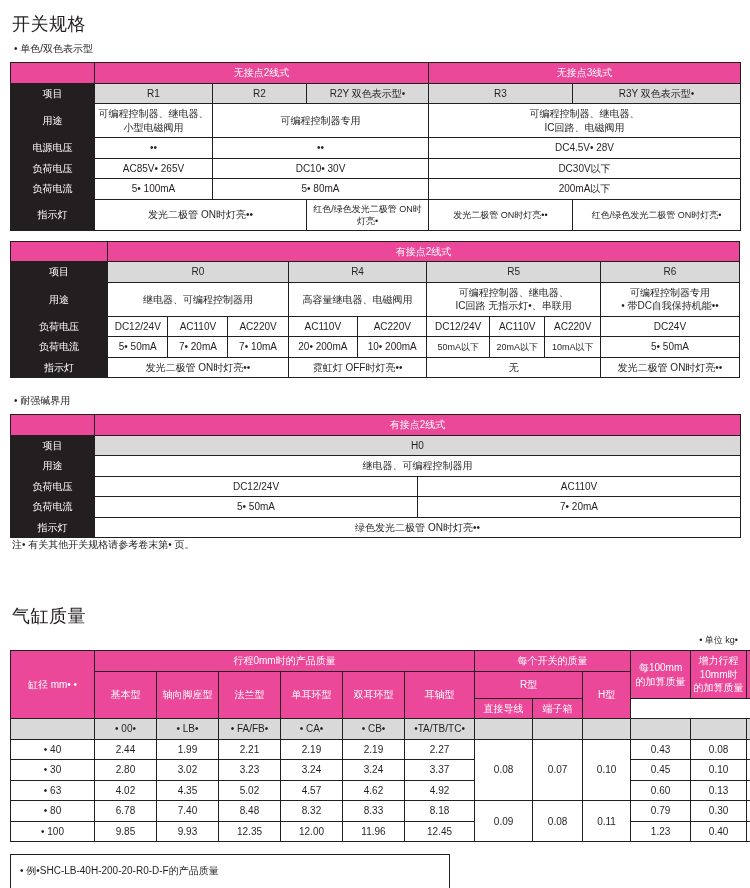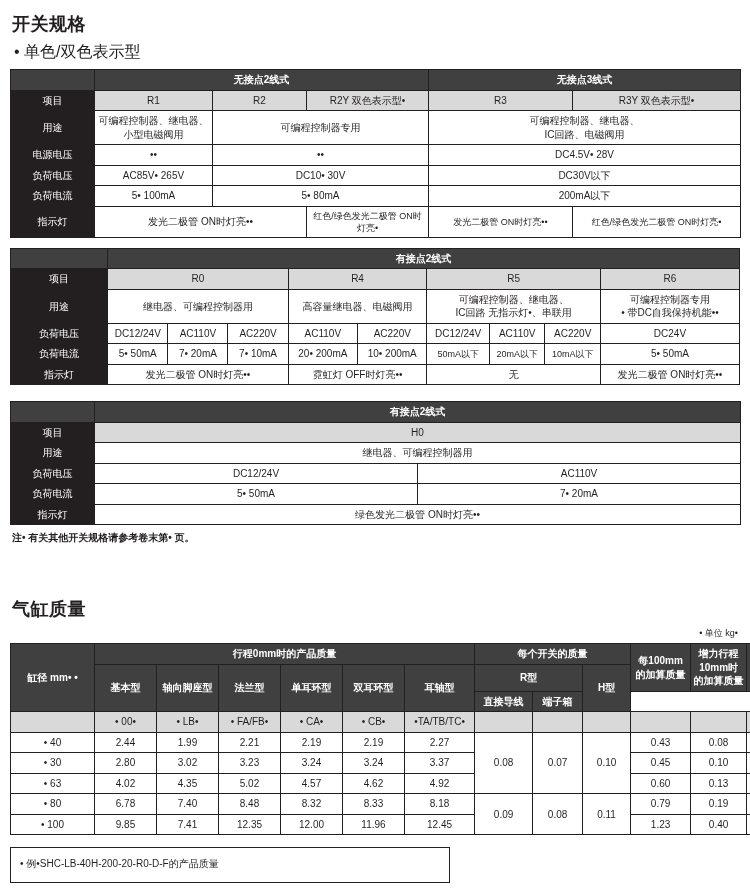--- a/index.html
+++ b/index.html
@@ -5,40 +5,40 @@
   html,body{margin:0;padding:0;}
   body{
     width:750px;
     background:#ffffff;
     font-family:"Liberation Sans", sans-serif;
     color:#231f20;
     -webkit-font-smoothing:antialiased;
   }
   .page{width:750px;box-sizing:border-box;padding:12px 10px 10px 10px;position:relative;}
   h1.sec-title{
-    font-size:18px;font-weight:bold;margin:0 0 6px 2px;letter-spacing:.5px;
+    font-size:18px;font-weight:normal;margin:0 0 6px 2px;letter-spacing:.5px;
   }
-  .sub-note{font-size:16px;margin:0 0 6px 4px;}
+  .sub-note{font-size:10px;margin:0 0 6px 4px;}
   table{border-collapse:collapse;width:100%;table-layout:fixed;}
   td,th{
     border:1px solid #231f20;
     font-size:10px;
     text-align:center;
     vertical-align:middle;
     padding:3px 2px;
     line-height:1.35;
     font-weight:normal;
   }
-  .hdr-dark{background:#404040;color:#ffffff;font-weight:bold;}
+  .hdr-dark{background:#ec4899;color:#ffffff;font-weight:normal;}
   .hdr-gray{background:#d9d9d9;color:#231f20;}
   .rowlabel{background:#231f20;color:#ffffff;text-align:center;width:84px;}
   .tall{height:34px;}
   .spacer-10{height:10px;}
   .spacer-16{height:16px;}
-  .note{font-size:10px;margin:6px 0 0 2px;font-weight:bold;}
+  .note{font-size:10px;margin:0 0 0 2px;}
   .unit-note{font-size:9px;text-align:right;margin:0 2px 3px 0;}
   .formula-box{
     border:1px solid #231f20;
     margin-top:12px;
     padding:7px 9px 9px 9px;
     font-size:10px;
     line-height:1.75;
   }
   .formula-box .ftitle{font-weight:bold;margin-bottom:2px;}
   .smallcell{font-size:9px;}
@@ -171,20 +171,21 @@
       <td class="rowlabel">指示灯</td>
       <td colspan="3">发光二极管 ON时灯亮••</td>
       <td colspan="2">霓虹灯 OFF时灯亮••</td>
       <td colspan="3">无</td>
       <td>发光二极管 ON时灯亮••</td>
     </tr>
   </tbody>
     </table>
 
   <div class="spacer-16"></div>
+  <div class="sub-note">• 耐强碱界用</div>
 
   <table>
     <colgroup>
       <col style="width:84px">
         <col style="width:323px">
         <col style="width:323px">
     </colgroup>
     <tbody>
         <tr>
       <td class="hdr-dark"></td>
@@ -322,27 +323,27 @@
       <td>6.78</td>
       <td>7.40</td>
       <td>8.48</td>
       <td>8.32</td>
       <td>8.33</td>
       <td>8.18</td>
       <td rowspan="2">0.09</td>
       <td rowspan="2">0.08</td>
       <td rowspan="2">0.11</td>
       <td>0.79</td>
-      <td>0.19</td>
+      <td>0.30</td>
       <td>0.50</td>
     </tr>
     <tr>
       <td>• 100</td>
       <td>9.85</td>
-      <td>7.41</td>
+      <td>9.93</td>
       <td>12.35</td>
       <td>12.00</td>
       <td>11.96</td>
       <td>12.45</td>
       <td>1.23</td>
       <td>0.40</td>
       <td>0.49</td>
     </tr>
   </tbody>
     </table>

